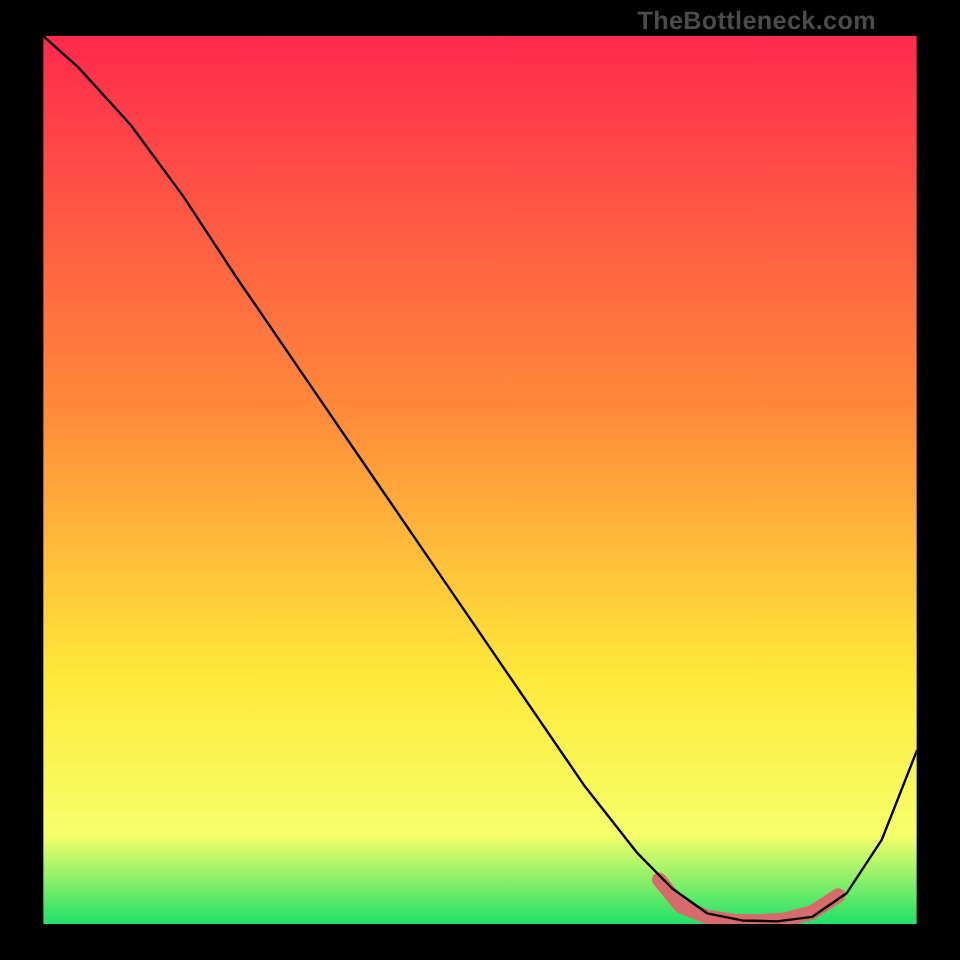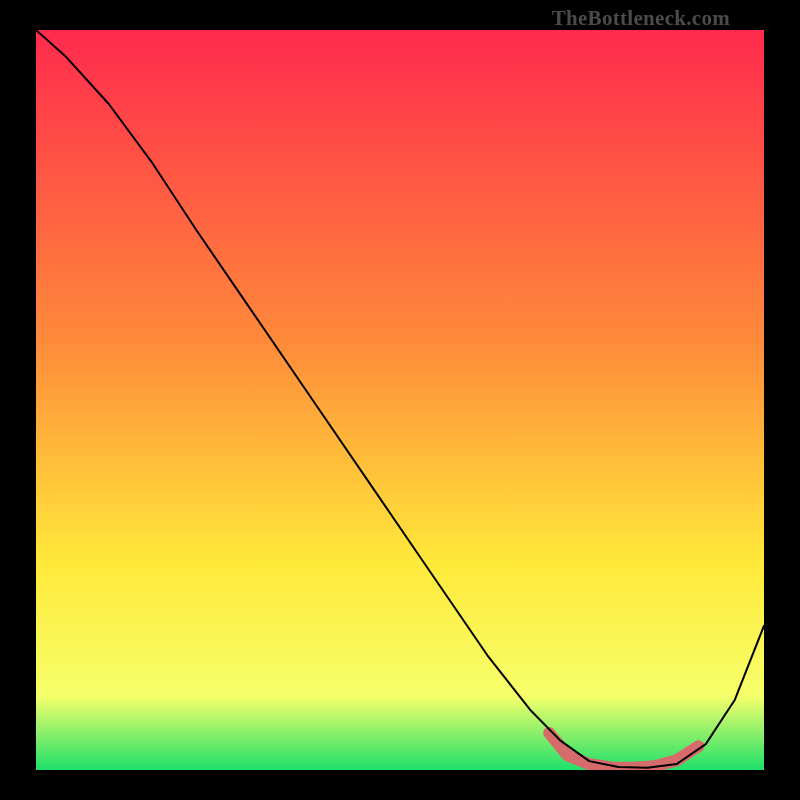--- a/index.html
+++ b/index.html
@@ -9,21 +9,20 @@
     height: 800px;
     background: #000000;
     overflow: hidden;
     font-family: Arial, Helvetica, sans-serif;
   }
   .stage {
     position: relative;
     width: 740px;
     height: 800px;
     background: #000000;
-    font-family: Liberation Serif, serif;
   }
   .watermark {
     position: absolute;
     top: 6px;
     right: 10px;
     color: #4b4b4b;
     font-size: 21px;
     font-weight: 600;
     letter-spacing: 0.3px;
   }

